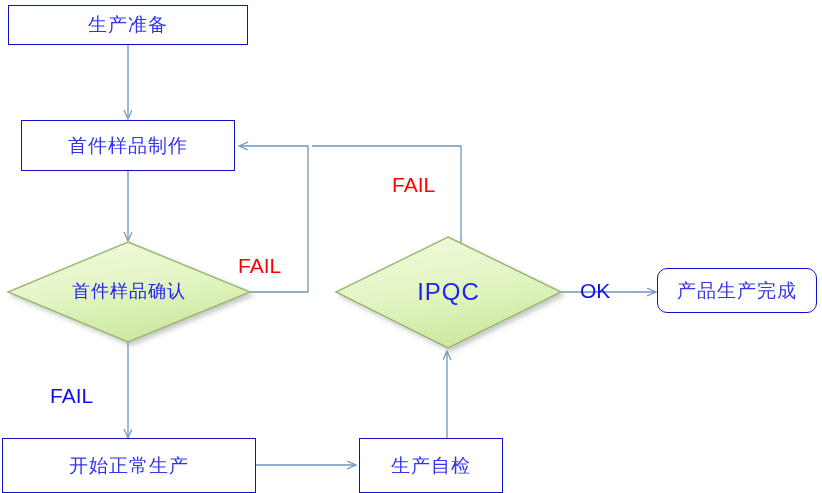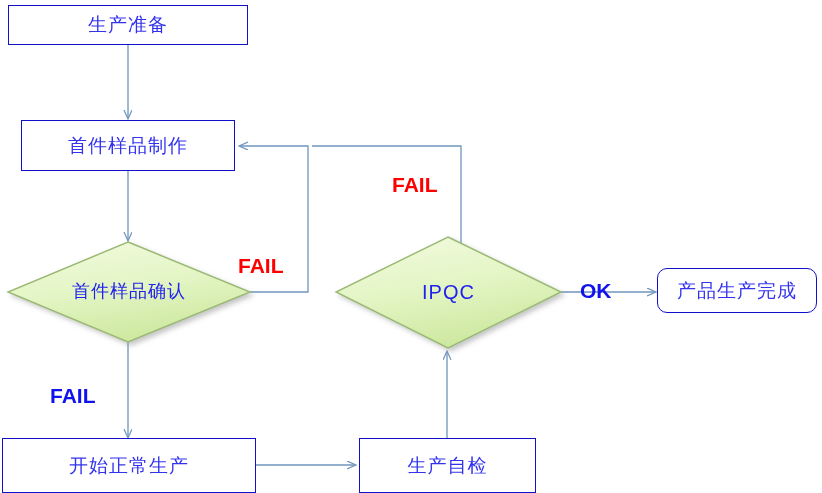--- a/index.html
+++ b/index.html
@@ -61,30 +61,30 @@
     pointer-events: none;
   }
   .node-diamond.cjk .label {
     font-family: "Liberation Serif", "DejaVu Serif", serif;
     font-size: 18px;
     letter-spacing: 1px;
     max-width: 118px;
   }
   .node-diamond.latin .label {
     font-family: "Liberation Sans", sans-serif;
-    font-size: 20px;
+    font-size: 24px;
     letter-spacing: 1px;
   }
 
   
   .edge-label {
     position: absolute;
     font-family: "Liberation Sans", sans-serif;
     font-size: 21px;
-    font-weight: 700;
+    font-weight: 400;
     white-space: nowrap;
   }
   .edge-label.fail { color: #ff0000; }
   .edge-label.pass { color: #1111ee; margin-top: 22px; }
 </style>
 </head>
 <body>
 
 <div id="canvas">
 
@@ -133,21 +133,21 @@
   </div>
 
   <div class="node-box" style="left:2px; top:438px; width:254px; height:55px;">
     <span class="label">开始正常生产</span>
   </div>
 
   <div class="node-box" style="left:21px; top:120px; width:214px; height:51px;">
     <span class="label">首件样品制作</span>
   </div>
 
-  <div class="node-box" style="left:359px; top:438px; width:177px; height:55px;">
+  <div class="node-box" style="left:359px; top:438px; width:144px; height:55px;">
     <span class="label">生产自检</span>
   </div>
 
   <div class="node-box" style="left:657px; top:268px; width:160px; height:45px;border-radius:10px;">
     <span class="label">产品生产完成</span>
   </div>
 
   <div class="node-diamond cjk" style="left:8px; top:242px; width:242px; height:100px;">
     <span class="label">首件样品确认</span>
   </div>

